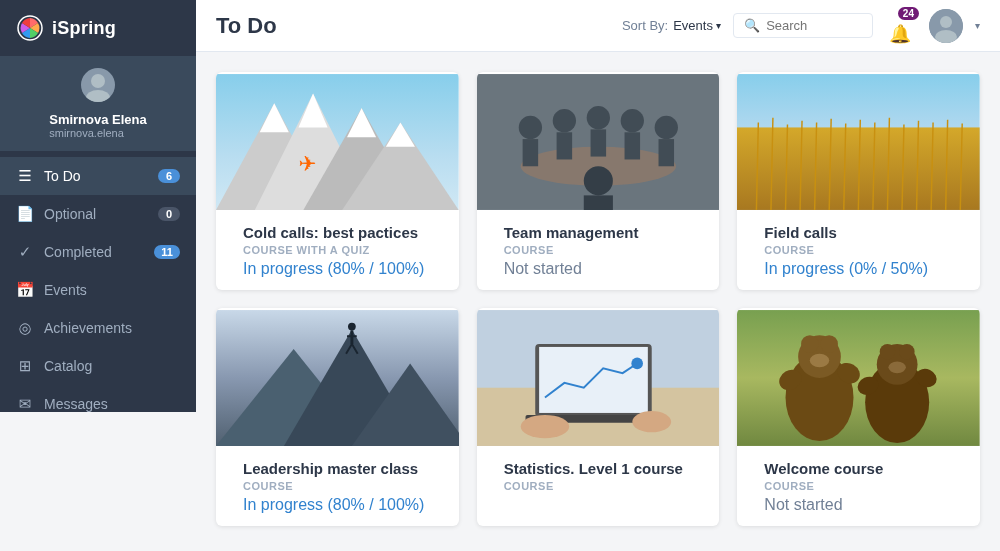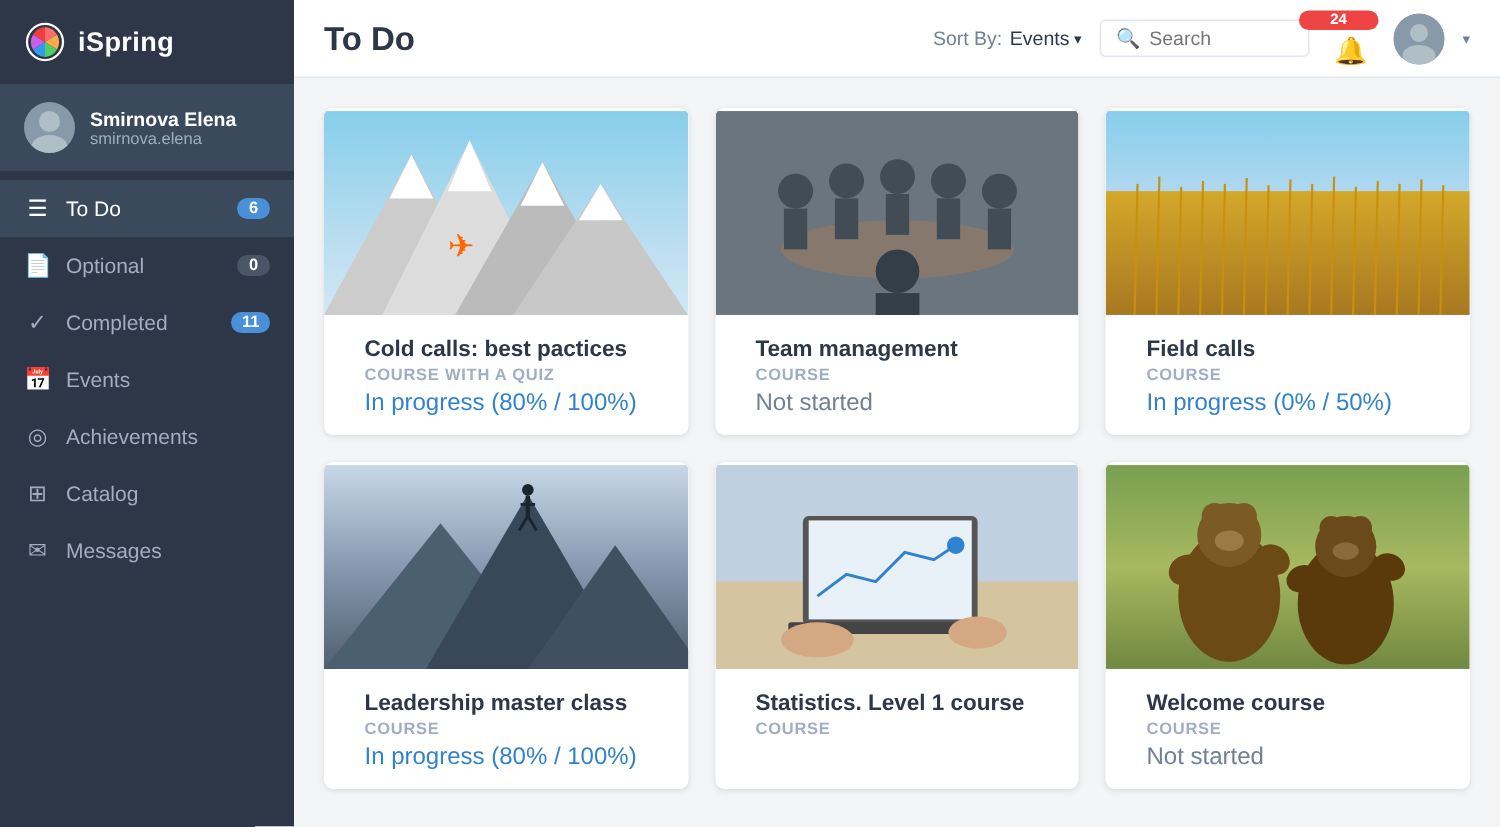--- a/index.html
+++ b/index.html
@@ -6,21 +6,21 @@
     body { font-family: 'Segoe UI', Arial, sans-serif; display: flex; width: 1000px; height: 551px; overflow: hidden; background: #f4f5f7; }
 
     
     .sidebar {
       width: 196px;
       min-width: 196px;
       background: #2d3748;
       color: #fff;
       display: flex;
       flex-direction: column;
-      height: 551px;
+      height: 412px;
     }
     .sidebar-logo {
       display: flex;
       align-items: center;
       padding: 14px 16px;
       gap: 8px;
       background: #2d3748;
     }
     .logo-icon {
       width: 28px;
@@ -31,20 +31,21 @@
       font-size: 18px;
       font-weight: 600;
       letter-spacing: 0.3px;
     }
     .sidebar-user {
       display: flex;
       align-items: center;
       padding: 12px 16px;
       gap: 10px;
       background: #3a4a5c;
+      flex-direction: column;
     }
     .user-avatar {
       width: 34px;
       height: 34px;
       border-radius: 50%;
       background: #8899aa;
       overflow: hidden;
       flex-shrink: 0;
       display: flex;
       align-items: center;
@@ -296,21 +297,21 @@
         <span class="chevron">▾</span>
       </span>
     </div>
 
     <div class="search-box">
       <span class="search-icon">🔍</span>
       <input class="search-input" type="text" placeholder="Search" style="">
     </div>
 
     <div class="notif-wrapper">
-      <span style="position:absolute;top:0;right:-2px;background:#ef4444;color:#fff;font-size:10px;font-weight:700;border-radius:10px;padding:1px 21px;z-index:1;">24</span>
+      <span style="position:absolute;top:0;right:-2px;background:#701a75;color:#fff;font-size:10px;font-weight:700;border-radius:10px;padding:1px 5px;z-index:1;">24</span>
       <span class="bell-icon">🔔</span>
     </div>
 
     <div class="header-avatar">
       <svg width="34" height="34" viewBox="0 0 34 34">
         <circle cx="17" cy="17" r="17" fill="#8899aa"></circle>
         <circle cx="17" cy="13" r="6" fill="#b0bec5"></circle>
         <ellipse cx="17" cy="28" rx="11" ry="7" fill="#b0bec5"></ellipse>
       </svg>
     </div>

